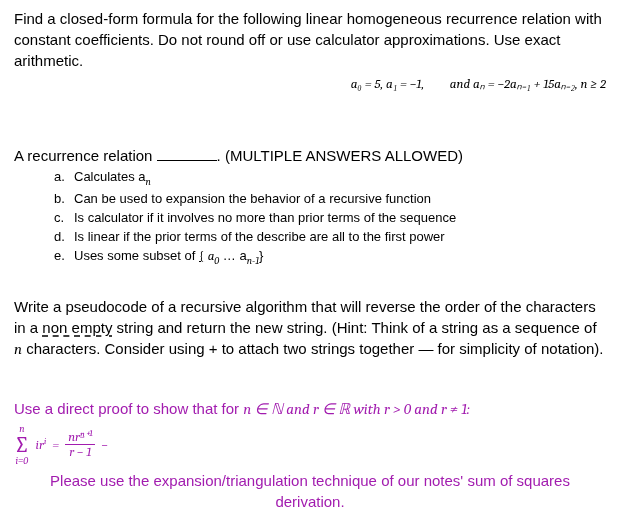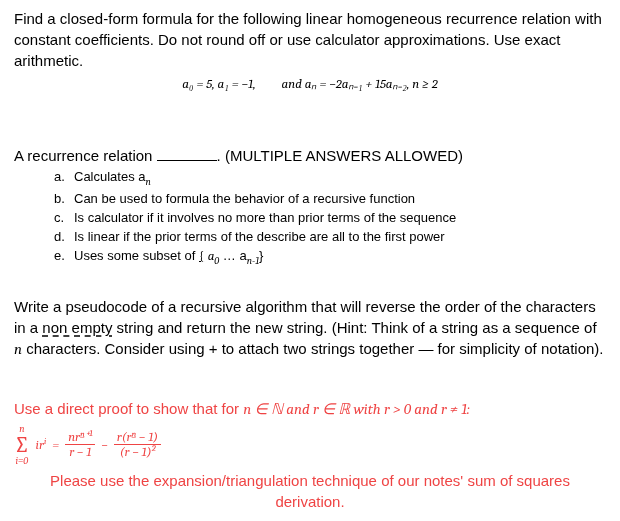--- a/index.html
+++ b/index.html
@@ -10,35 +10,35 @@
       font-family: Arial, Helvetica, sans-serif;
       font-size: 13px;
       color: #000;
       padding: 8px 14px;
       line-height: 1.4;
     }
     .block { margin-bottom: 28px; }
     .question-text { font-size: 15px; }
     .math-line {
       font-family: "Cambria Math", Cambria, "Times New Roman", serif;
-      text-align: center;
+      text-align: right;
       margin-top: 4px;
       font-size: 13px;
       font-style: italic;
     }
     .sub { font-size: 10px; vertical-align: sub; font-style: italic; }
     .choices {
       list-style: none;
       padding-left: 40px;
       margin-top: 2px;
     }
     .choices li { margin: 1px 0; font-size: 13px; }
     .choices li .lbl { display: inline-block; width: 20px; }
     .linktext { text-decoration: underline dashed; text-underline-offset: 3px; }
-    .blue { color: #ef4444; }
+    .blue { color: #a21caf; }
     .blue .math-serif { font-family: "Cambria Math", Cambria, "Times New Roman", serif; }
     .sumrow { display: flex; align-items: center; gap: 6px; margin-top: 4px; }
     .sigma { display: flex; flex-direction: column; align-items: center; font-family: "Cambria Math", Cambria, "Times New Roman", serif; }
     .sigma .top, .sigma .bot { font-size: 10px; line-height: 1; font-style: italic; }
     .sigma .sym { font-size: 22px; line-height: 1; }
     .term { font-family: "Cambria Math", Cambria, "Times New Roman", serif; font-style: italic; }
     .frac { display: inline-flex; flex-direction: column; align-items: center; font-family: "Cambria Math", Cambria, "Times New Roman", serif; font-style: italic; line-height: 1.15; vertical-align: middle; }
     .frac .num { border-bottom: 1px solid currentColor; padding: 0 3px; }
     .frac .den { padding: 0 3px; }
     .ital { font-style: italic; }
@@ -58,21 +58,21 @@
     <span class="serif ital">and  aₙ = −2aₙ₋₁ + 15aₙ₋₂, n ≥ 2</span>
   </div>
 </div>
 
 <div class="block" style="margin-top:52px;">
   <div class="question-text">
     <span>A recurrence relation </span><span class="blank"></span><span>. (MULTIPLE ANSWERS ALLOWED)</span>
   </div>
   <ul class="choices">
     <li><span class="lbl">a.</span><span>Calculates a</span><span class="sub serif">n</span></li>
-    <li><span class="lbl">b.</span><span>Can be used to formula the behavior of a recursive function</span></li>
+    <li><span class="lbl">b.</span><span>Can be used to expansion the behavior of a recursive function</span></li>
     <li><span class="lbl">c.</span><span>Is calculator if it involves no more than prior terms of the sequence</span></li>
     <li><span class="lbl">d.</span><span>Is linear if the prior terms of the describe are all to the first power</span></li>
     <li><span class="lbl">e.</span><span>Uses some subset of </span><span><span class="serif" style="text-decoration: underline;">{</span> <span class="serif ital">a</span></span><span class="sub serif">0</span><span> … a</span><span class="sub serif">n-1</span><span>}</span></li>
   </ul>
 </div>
 
 <div class="block">
   <div class="question-text">
     <span>Write a pseudocode of a recursive algorithm that will reverse the order of the characters in a </span><span class="linktext">non empty</span><span> string and return the new string. (Hint: Think of a string as a sequence of </span><span class="serif ital">n</span><span> characters. Consider using + to attach two strings together — for simplicity of notation).</span>
   </div>
@@ -88,19 +88,15 @@
       <span class="sym">∑</span>
       <span class="bot">i=0</span>
     </span>
     <span class="term"><span>ir</span><sup>i</sup></span>
     <span class="term"> = </span>
     <span class="frac">
       <span class="num">nrⁿ⁺¹</span>
       <span class="den">r − 1</span>
     </span>
     <span class="term"> − </span>
-    <span class="frac">
-      <span class="num">r(rⁿ − 1)</span>
-      <span class="den">(r − 1)²</span>
-    </span>
   </div>
   <div class="question-text" style="margin-top:4px;text-align:center;">Please use the expansion/triangulation technique of our notes' sum of squares derivation.</div>
 </div>
 
 </body></html>

